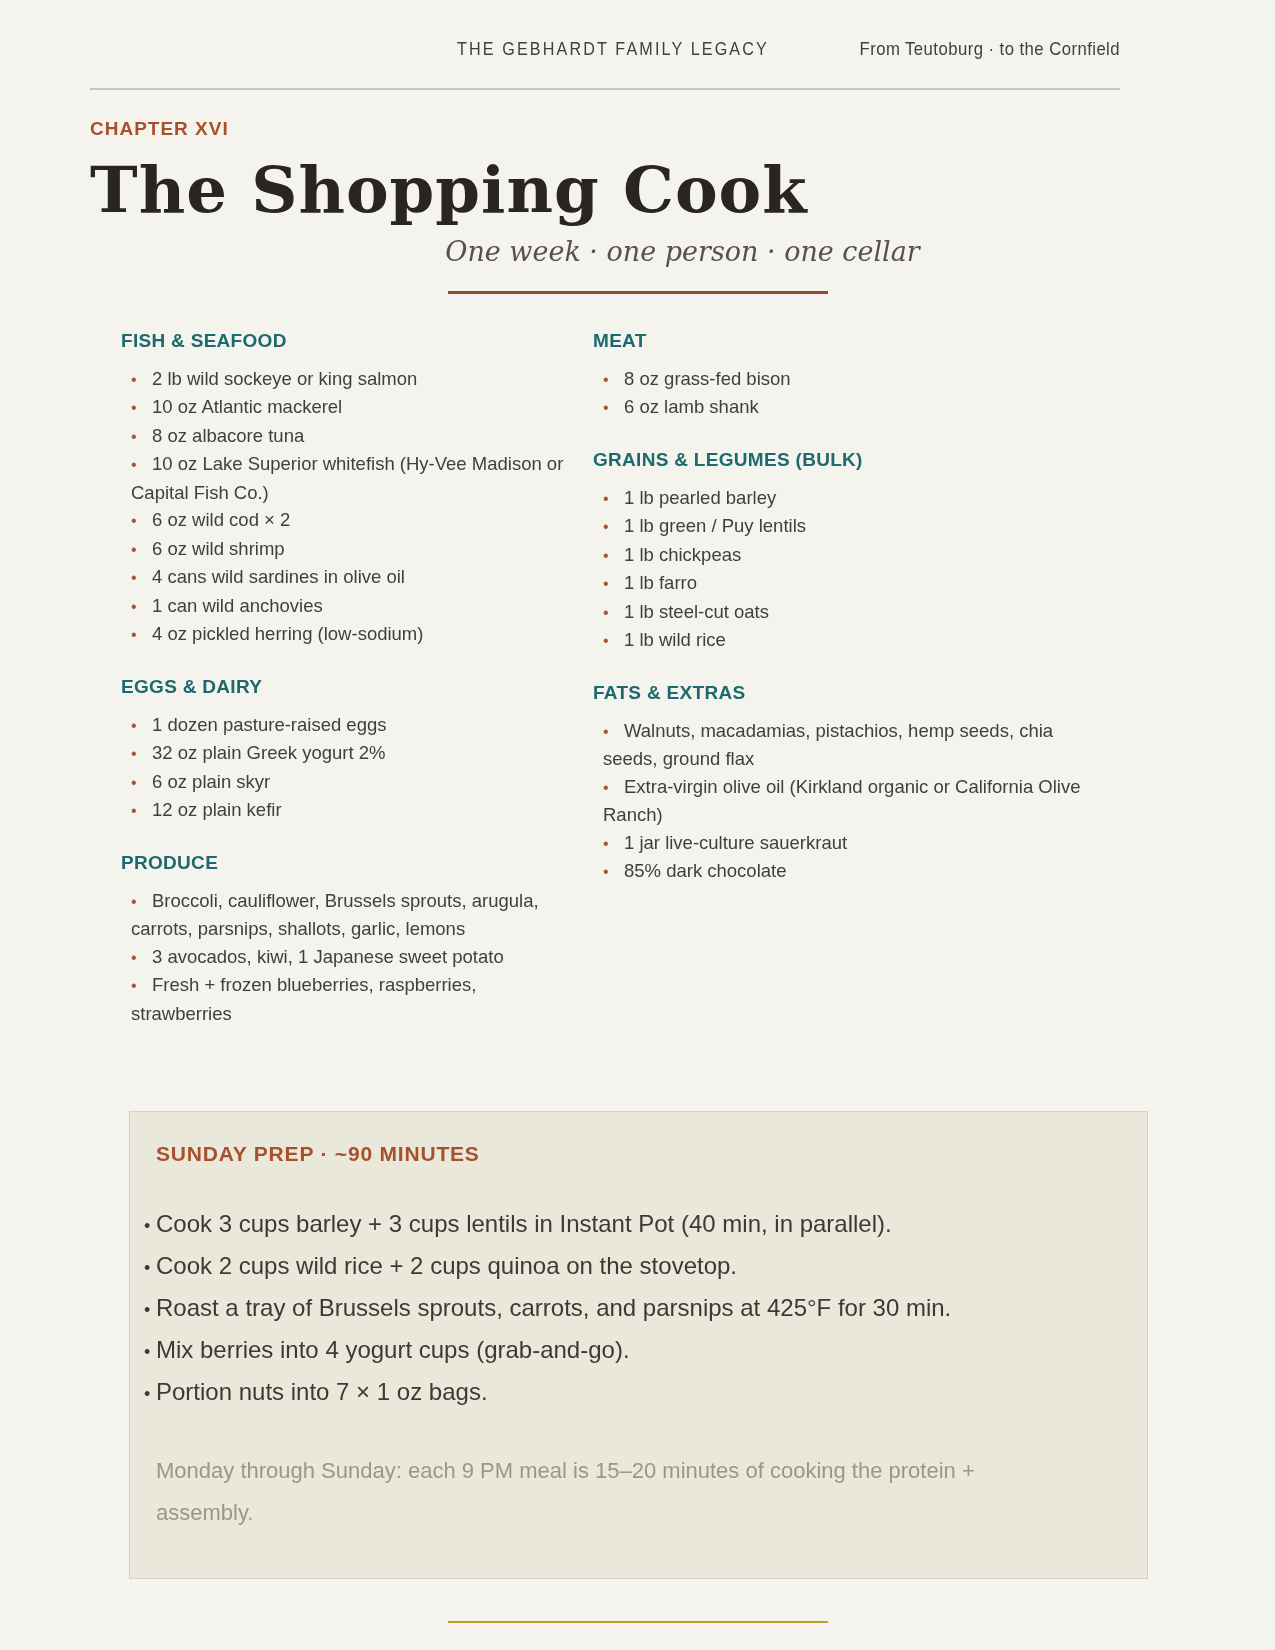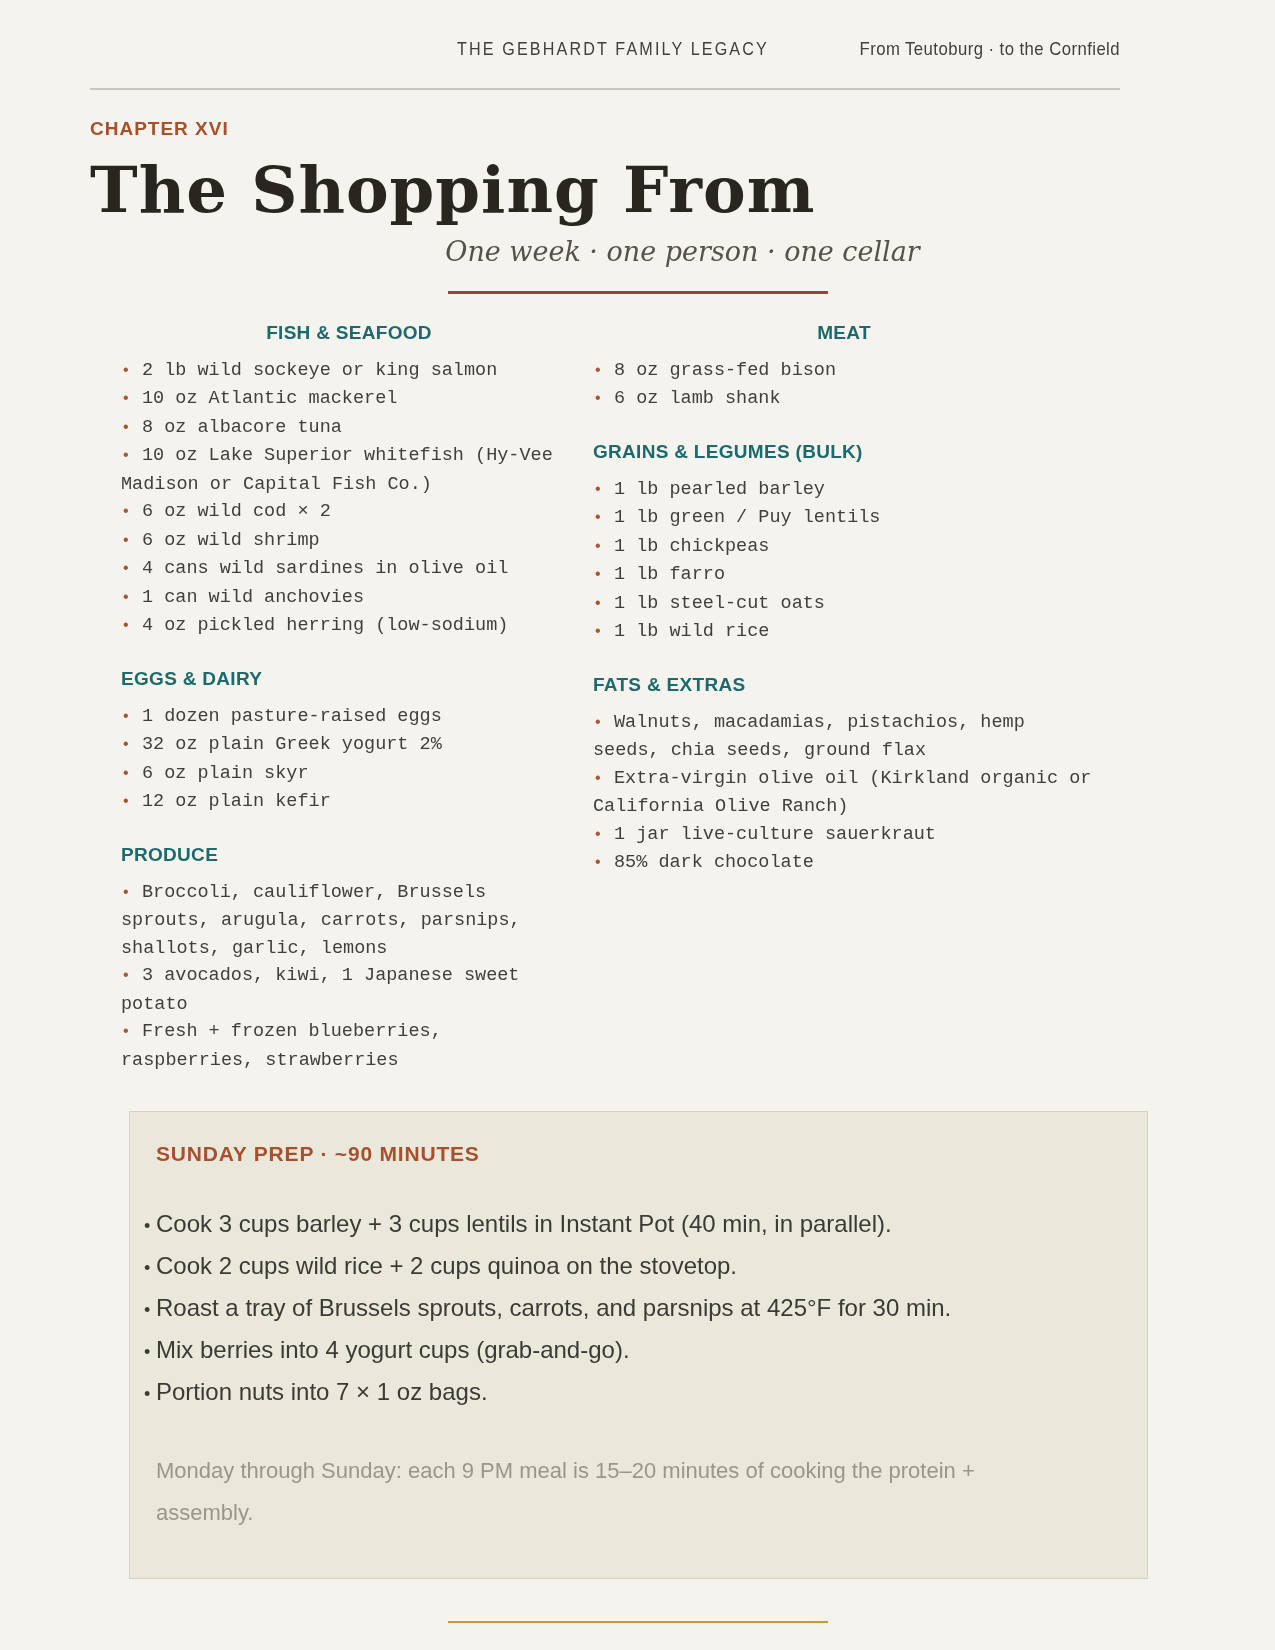--- a/index.html
+++ b/index.html
@@ -59,33 +59,33 @@
   
   .cols{
     margin-top:28px;margin-left:31px;
     display:grid;grid-template-columns:456px 502px;column-gap:16px;
   }
   .sec-h{
     margin:27px 0 13px;
     font-size:19px;font-weight:bold;letter-spacing:0.3px;
     color:#1d6a6e;
   }
-  .sec:first-child .sec-h{margin-top:0;text-align:center;}
+  .sec:first-child .sec-h{margin-top:8px;}
   .items{
-    list-style:none;margin:0;padding:0;
-    font-size:18.5px;line-height:27.5px;color:#413f3b;font-family:Liberation Mono, monospace;
+    list-style:none;margin:10px;padding:0;
+    font-size:18.5px;line-height:27.5px;color:#413f3b;
   }
   .items .bullet{
     display:inline-block;width:21px;
     color:#a8542f;font-size:16px;
   }
 
   
   .prep{
-    margin-top:37px;margin-left:39px;
+    margin-top:74px;margin-left:39px;
     width:1019px;box-sizing:border-box;
     background:#eae8db;border:1px solid #d5d2c6;
     padding:30px 60px 44px 26px;
   }
   .prep-h{
     color:#a8502c;font-size:21px;font-weight:bold;letter-spacing:0.8px;
   }
   .prep-items{
     list-style:none;margin:38px 0 0;padding:0;
     font-size:24px;line-height:40px;color:#3b3a35;
@@ -111,21 +111,21 @@
 
 <div class="page">
 
   <header class="pageheader">
     <span class="hdr-left">THE GEBHARDT FAMILY LEGACY</span>
     <span class="hdr-right">From Teutoburg · to the Cornfield</span>
   </header>
 
   <div class="chapter">CHAPTER XVI</div>
 
-  <h1 class="title">The Shopping From</h1>
+  <h1 class="title">The Shopping Cook</h1>
 
   <div class="subtitle">One week · one person · one cellar</div>
 
   <div class="rule-wrap">
     <hr class="rule rule-top">
   </div>
 
   <div class="cols">
     <div class="col" id="col-left">
         <section class="sec">

